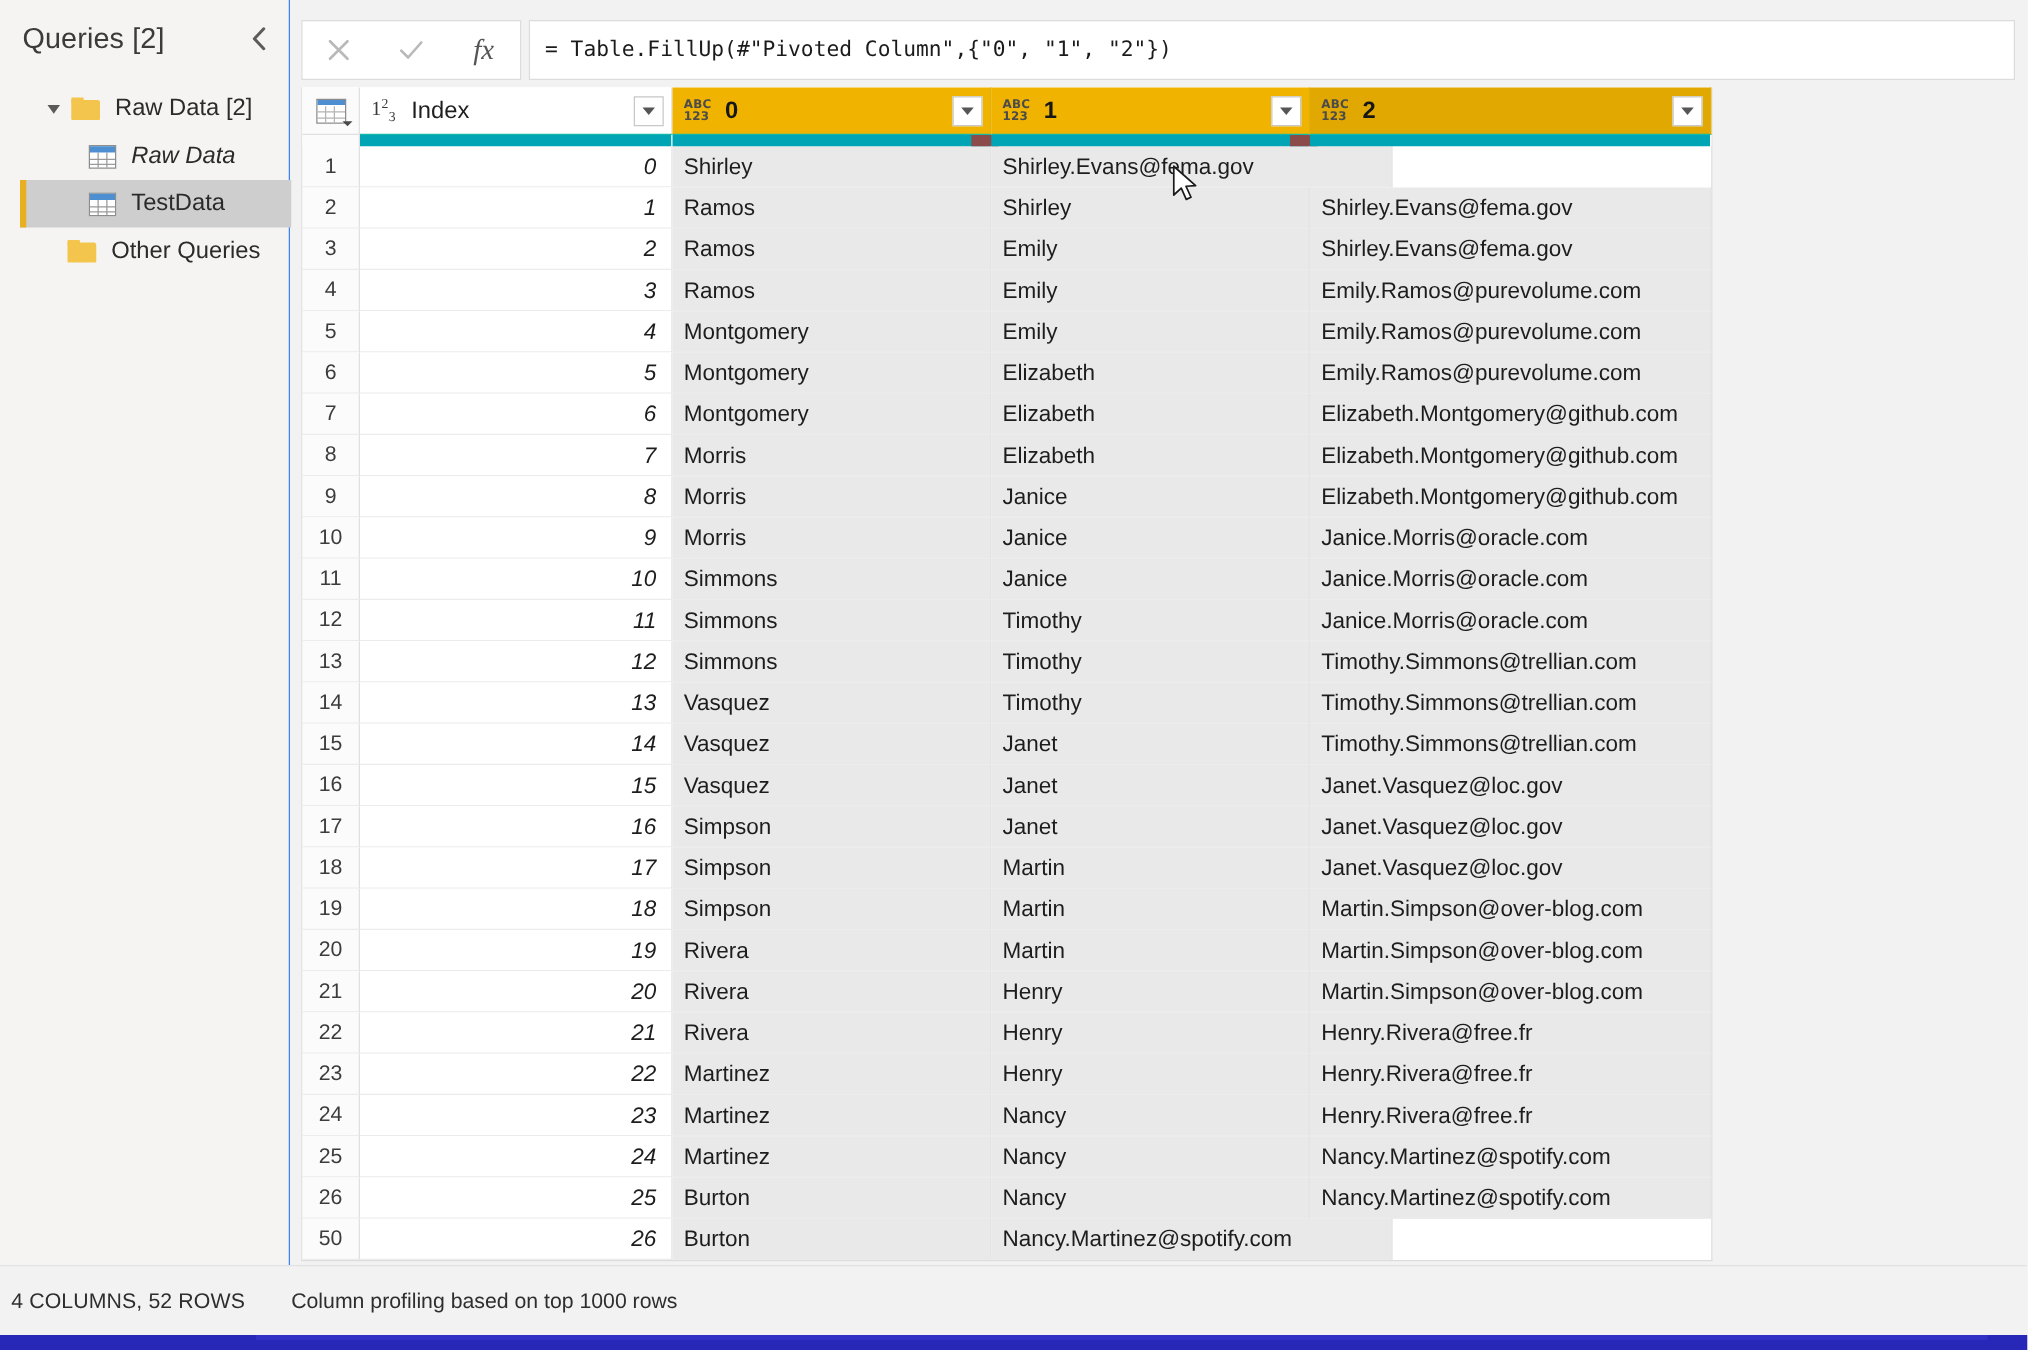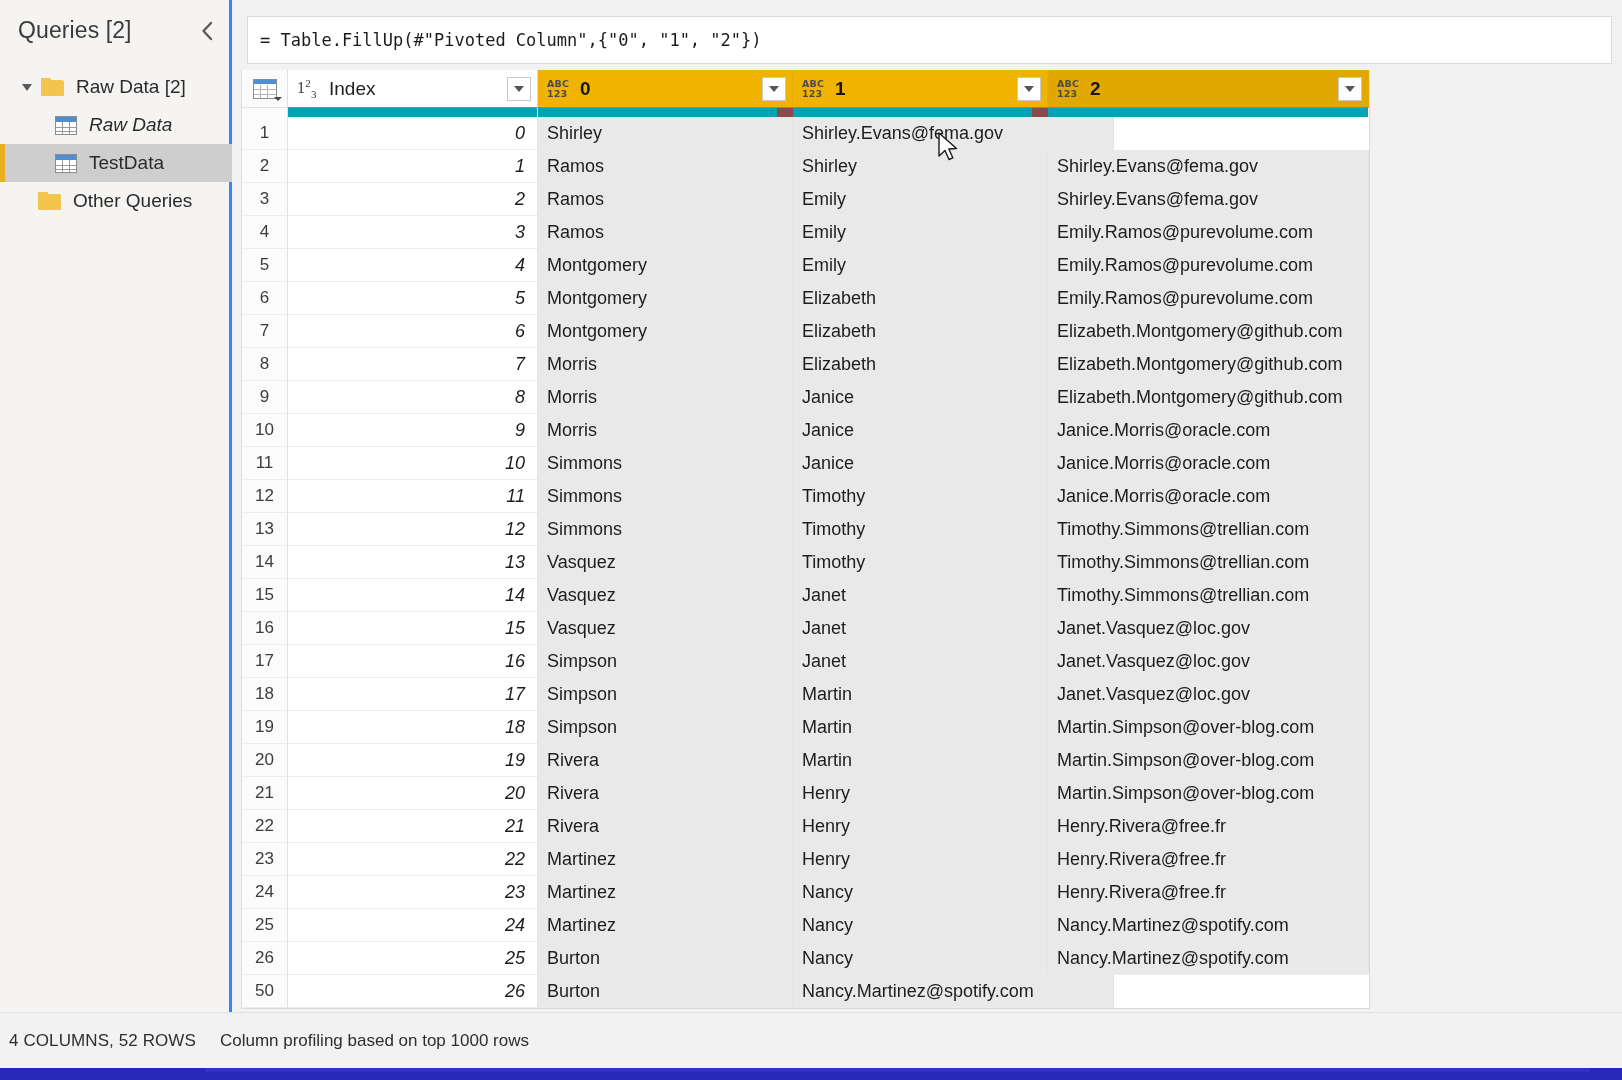--- a/index.html
+++ b/index.html
@@ -9,38 +9,38 @@
     background: #f2f2f2;
     font-family: "Liberation Sans", sans-serif;
     -webkit-font-smoothing: antialiased;
   }
   #app { position: relative; width: 1622px; height: 1080px; background: #f2f2f2; }
 
   
   #sidebar {
     position: absolute; left: 0; top: 0; width: 232px; height: 1012px;
     background: #f5f4f2;
-    border-right: 3px solid #3b82f6;
+    border-right: 1px solid #3b82f6;
   }
   #queries-header {
     position: absolute; left: 0; top: 0; width: 232px; height: 62px;
   }
   #queries-title {
     position: absolute; left: 18px; top: 17px;
     font-size: 23px; color: #3b3b3b; font-weight: 400; letter-spacing: .1px;
   }
   #collapse-btn {
     position: absolute; right: 14px; top: 20px;
     width: 22px; height: 22px; cursor: pointer;
     display: flex; align-items: center; justify-content: center;
   }
   #collapse-btn svg { display: block; }
 
   .q-node {
-    position: absolute; left: 0; width: 232px; height: 38px;
+    position: absolute; left: 16px; width: 232px; height: 38px;
     display: flex; align-items: center; cursor: pointer;
   }
   .q-node .ico { flex: 0 0 auto; display: flex; align-items: center; justify-content: center; }
   .q-node .lbl { font-size: 19px; color: #2b2b2b; white-space: nowrap; }
   .q-node.selected { background: #cecece; }
   .q-node.selected::before {
     content: ""; position: absolute; left: 0; top: 0; bottom: 0; width: 5px;
     background: #e8b021;
   }
 
@@ -213,21 +213,21 @@
   
   #status-bar {
     position: absolute; left: 0; top: 1012px; width: 1622px; height: 56px;
     background: #f2f2f2; border-top: 1px solid #e2e2e2;
     display: flex; align-items: center;
   }
   #status-cols {
     margin-left: 9px; font-size: 17px; color: #2e2e2e; letter-spacing: .1px;
   }
   #status-prof {
-    margin-left: 24px; font-size: 17px; color: #2e2e2e;
+    margin-left: 37px; font-size: 17px; color: #2e2e2e;
   }
   #taskbar-strip {
     position: absolute; left: 0; top: 1068px; width: 1622px; height: 12px;
     background: #2727b8;
   }
   #taskbar-strip::after {
     content:""; position:absolute; left: 205px; top:0; width: 1385px; height: 4px;
     background: #3a3ad0; opacity: .55;
   }
 
@@ -286,20 +286,35 @@
             <span class="folder-ico"></span>
           </span>
           <span class="lbl">Other Queries</span>
         </div>
       </div>
   </div>
 
   <div id="main">
 
     <div id="formula-bar">
+      <div id="fx-group">
+        <div class="fx-btn">
+          <svg width="22" height="22" viewBox="0 0 22 22" aria-hidden="true">
+            <path d="M4 4 L18 18 M18 4 L4 18" stroke="#b9b9b9" stroke-width="2.1" stroke-linecap="round"></path>
+          </svg>
+        </div>
+        <div class="fx-btn">
+          <svg width="24" height="22" viewBox="0 0 24 22" aria-hidden="true">
+            <path d="M4 11.5 L9.5 17 L20 5" fill="none" stroke="#b9b9b9" stroke-width="2.1" stroke-linecap="round" stroke-linejoin="round"></path>
+          </svg>
+        </div>
+        <div class="fx-btn">
+          <span style="font-family:'Liberation Serif',serif;font-style:italic;font-size:23px;color:#555;">fx</span>
+        </div>
+      </div>
       <div id="formula-input">= Table.FillUp(#"Pivoted Column",{"0", "1", "2"})</div>
     </div>
 
     <div id="grid">
       <div id="grid-head">
         <div class="corner-cell">
           <div class="corner-ico">
             <div class="body"></div>
             <div class="top"></div>
             <div class="g" style="left:7px;top:6px;width:1px;bottom:1px;"></div>

